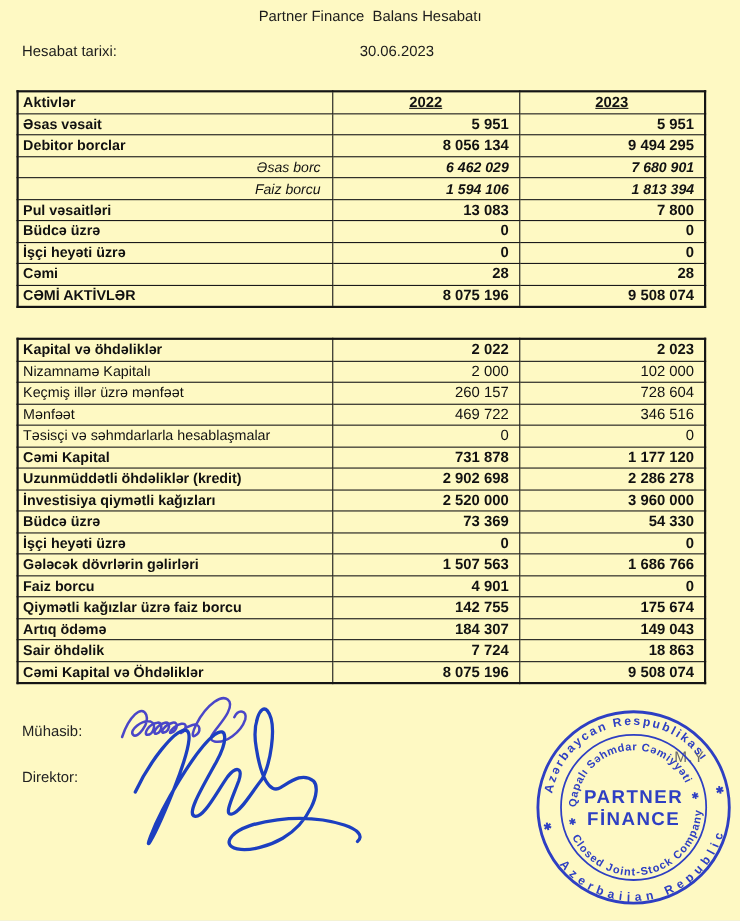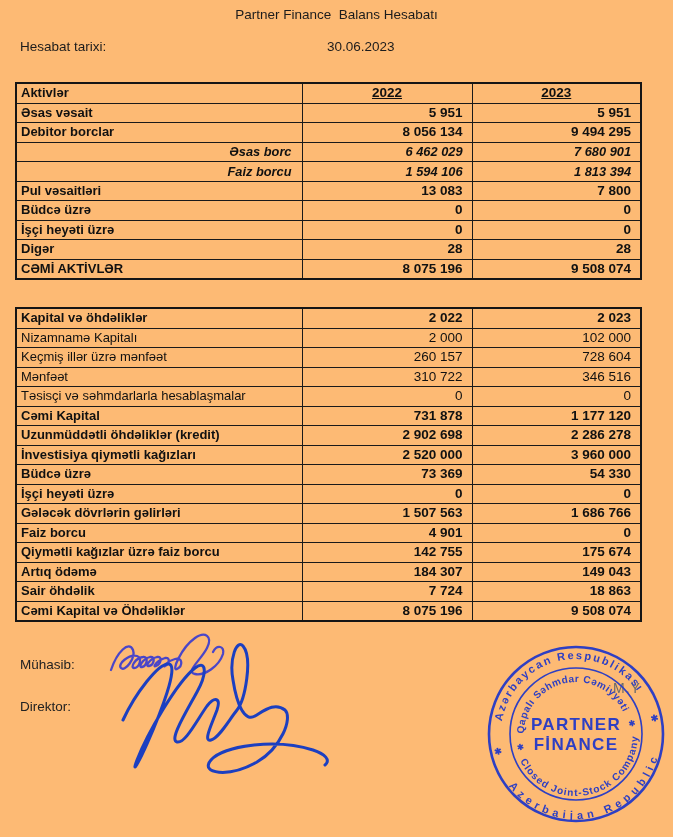--- a/index.html
+++ b/index.html
@@ -1,17 +1,17 @@
 <!DOCTYPE html>
 <html><head>
 <meta charset="utf-8">
 <style>
   html,body{margin:0;padding:0;background:#e8e8e8;}
   .page{
-    position:relative;width:673px;height:837px;background:#fdba74;
+    position:relative;width:673px;height:837px;background:#fef9c3;
     font-family:"Liberation Sans",sans-serif;color:#1c1c1c;overflow:hidden;
     margin:0 auto;
   }
   .doc-title{
     position:absolute;top:7px;left:0;width:100%;text-align:center;
     font-size:13.5px;white-space:pre;color:#1c1c1c;
   }
   .date-label{position:absolute;left:20px;top:39px;font-size:13.5px;}
   .date-value{position:absolute;left:303px;top:39px;font-size:13.5px;margin-left:24px;}
   table.fin{
@@ -19,21 +19,21 @@
     width:625px;font-size:13px;color:#111;border:2px solid #151515;
   }
   #assets-table{top:82px;}
   #liabilities-table{top:307px;padding-left:19px;}
   td{
     border:1px solid #1a1a1a;height:18.5px;padding:0 4px;
     line-height:1.05;overflow:hidden;white-space:nowrap;vertical-align:middle;
   }
   .lbl{text-align:left;font-weight:bold;margin-left:38px;}
   .num{text-align:right;padding-right:9px;font-weight:bold;font-size:13.5px;}
-  tr.sub .lbl{font-weight:bold;font-style:italic;text-align:right;padding-right:10px;font-size:12.8px;}
+  tr.sub .lbl{font-weight:normal;font-style:italic;text-align:right;padding-right:10px;font-size:12.8px;}
   tr.sub .num{font-weight:bold;font-style:italic;font-size:12.8px;}
   tr.reg .lbl,tr.reg .num{font-weight:normal;}
   #assets-table tr.hdr .num{text-align:center;padding-right:4px;text-decoration:underline;}
   .sig-label{position:absolute;left:20px;font-size:13.5px;color:#222;}
   #accountant-label{top:657px;}
   #director-label{top:699px;}
   .sig-svg{position:absolute;left:95px;top:628px;z-index:3;}
   .stamp-svg{position:absolute;left:484px;top:642px;z-index:2;}
   .stamp-ring-text{font-family:"Liberation Sans",sans-serif;font-weight:bold;}
   .seal-mark{position:absolute;left:613px;top:680px;font-size:14px;color:#6b6b6b;z-index:1;letter-spacing:1px;}
@@ -88,21 +88,21 @@
         <td class="lbl">Büdcə üzrə</td>
         <td class="num">0</td>
         <td class="num">0</td>
       </tr>
       <tr>
         <td class="lbl">İşçi heyəti üzrə</td>
         <td class="num">0</td>
         <td class="num">0</td>
       </tr>
       <tr>
-        <td class="lbl">Digər</td>
+        <td class="lbl">Cəmi</td>
         <td class="num">28</td>
         <td class="num">28</td>
       </tr>
       <tr>
         <td class="lbl">CƏMİ AKTİVLƏR</td>
         <td class="num">8 075 196</td>
         <td class="num">9 508 074</td>
       </tr>
     </tbody>
   </table>
@@ -124,21 +124,21 @@
         <td class="num">2 000</td>
         <td class="num">102 000</td>
       </tr>
       <tr class="reg">
         <td class="lbl">Keçmiş illər üzrə mənfəət</td>
         <td class="num">260 157</td>
         <td class="num">728 604</td>
       </tr>
       <tr class="reg">
         <td class="lbl">Mənfəət</td>
-        <td class="num">310 722</td>
+        <td class="num">469 722</td>
         <td class="num">346 516</td>
       </tr>
       <tr class="reg">
         <td class="lbl">Təsisçi və səhmdarlarla hesablaşmalar</td>
         <td class="num">0</td>
         <td class="num">0</td>
       </tr>
       <tr>
         <td class="lbl">Cəmi Kapital</td>
         <td class="num">731 878</td>

